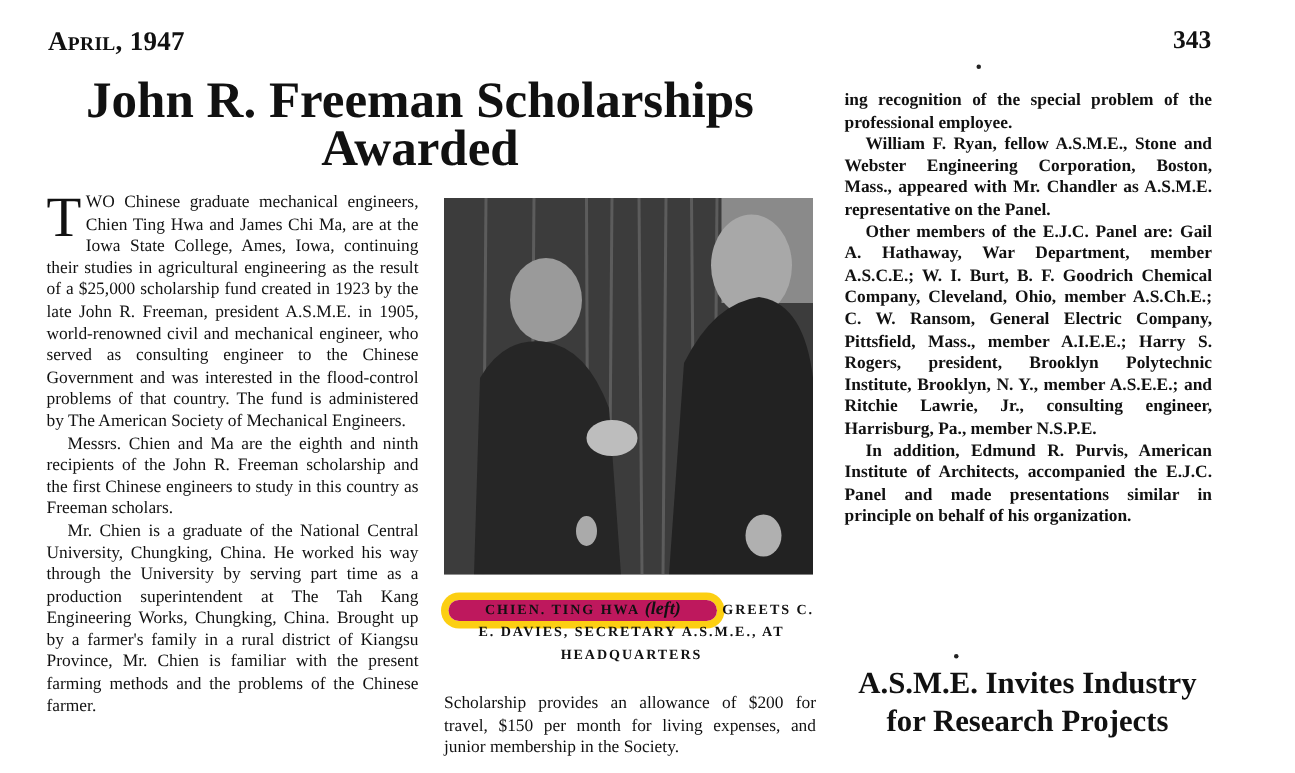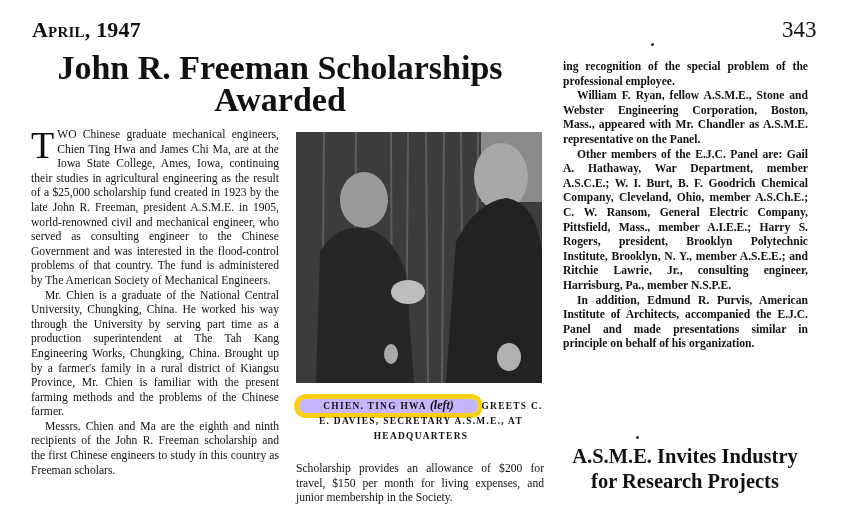--- a/index.html
+++ b/index.html
@@ -1,50 +1,50 @@
 <!DOCTYPE html>
 <html><head>
 <meta charset="utf-8">
 <style>
   html,body{margin:0;padding:0;background:#fff;}
   body{width:863px;height:515px;overflow:hidden;position:relative;font-family:"Liberation Serif","DejaVu Serif",serif;color:#111;}
   .abs{position:absolute;}
-  .header-left{left:32px;top:17px;font-size:22px;font-weight:bold;letter-spacing:0.2px;}
+  .header-left{left:32px;top:17px;font-size:18px;font-weight:bold;letter-spacing:0.2px;}
   .header-left .sc{font-variant:small-caps;}
-  .page-num{left:782px;top:17px;font-size:23px;font-weight:normal;}
+  .page-num{left:782px;top:17px;font-size:17px;font-weight:bold;}
   .dot{width:3px;height:3px;border-radius:50%;background:#222;}
   .title{left:20px;top:52px;width:520px;text-align:center;font-size:34px;font-weight:bold;line-height:32px;}
   .col{font-size:11.6px;line-height:14.6px;text-align:justify;}
   .col p{margin:0;text-indent:14px;}
   .col p.noindent{text-indent:0;}
   .col1{left:31px;top:128px;width:248px;}
   .dropcap{float:left;font-size:38px;line-height:30px;margin:2px 3px 0 0;font-weight:normal;}
   .col3{left:563px;top:60px;width:245px;font-weight:bold;}
   .photo{left:296px;top:132px;width:246px;height:251px;background:#3a3a3a;overflow:hidden;}
   .caption{left:296px;top:398px;width:250px;font-size:9.4px;line-height:15px;font-weight:bold;letter-spacing:1.3px;text-align:center;}
-  .caption .hl{background:#c4b5fd;border-radius:10px;padding:2px 24px;box-shadow:0 0 0 5px #fccf12;}
+  .caption .hl{background:#be185d;border-radius:10px;padding:2px 24px;box-shadow:0 0 0 5px #fccf12;}
   .caption i{font-size:12px;letter-spacing:0;font-weight:bold;}
   .col2b{left:296px;top:462px;width:248px;}
   .subhead{left:560px;top:444px;width:250px;text-align:center;font-size:20.5px;font-weight:bold;line-height:25px;}
 </style>
 </head>
 <body>
 
 <div class="abs header-left"><span class="sc">April</span><span>, 1947</span></div>
 <div class="abs page-num">343</div>
 <div class="abs dot" style="left:651px;top:43px;"></div>
 
 <div class="abs title">
   <div>John R. Freeman Scholarships Awarded</div>
 </div>
 
 <div class="abs col col1">
   <p class="noindent"><span class="dropcap">T</span><span>WO Chinese graduate mechanical engineers, Chien Ting Hwa and James Chi Ma, are at the Iowa State College, Ames, Iowa, continuing their studies in agricultural engineering as the result of a $25,000 scholarship fund created in 1923 by the late John R. Freeman, president A.S.M.E. in 1905, world-renowned civil and mechanical engineer, who served as consulting engineer to the Chinese Government and was interested in the flood-control problems of that country. The fund is administered by The American Society of Mechanical Engineers.</span></p>
+  <p>Messrs. Chien and Ma are the eighth and ninth recipients of the John R. Freeman scholarship and the first Chinese engineers to study in this country as Freeman scholars.</p>
   <p>Mr. Chien is a graduate of the National Central University, Chungking, China. He worked his way through the University by serving part time as a production superintendent at The Tah Kang Engineering Works, Chungking, China. Brought up by a farmer's family in a rural district of Kiangsu Province, Mr. Chien is familiar with the present farming methods and the problems of the Chinese farmer.</p>
-  <p>Messrs. Chien and Ma are the eighth and ninth recipients of the John R. Freeman scholarship and the first Chinese engineers to study in this country as Freeman scholars.</p>
 </div>
 
 <div class="abs photo">
   <svg width="246" height="251" viewBox="0 0 246 251">
     <rect width="246" height="251" fill="#3c3c3c"></rect>
     <g opacity="0.55" stroke="#777" stroke-width="2">
       <line x1="28" y1="0" x2="26" y2="251"></line>
         <line x1="60" y1="0" x2="58" y2="251"></line>
       <line x1="95" y1="0" x2="96" y2="251"></line>
         <line x1="112" y1="0" x2="110" y2="251"></line>

